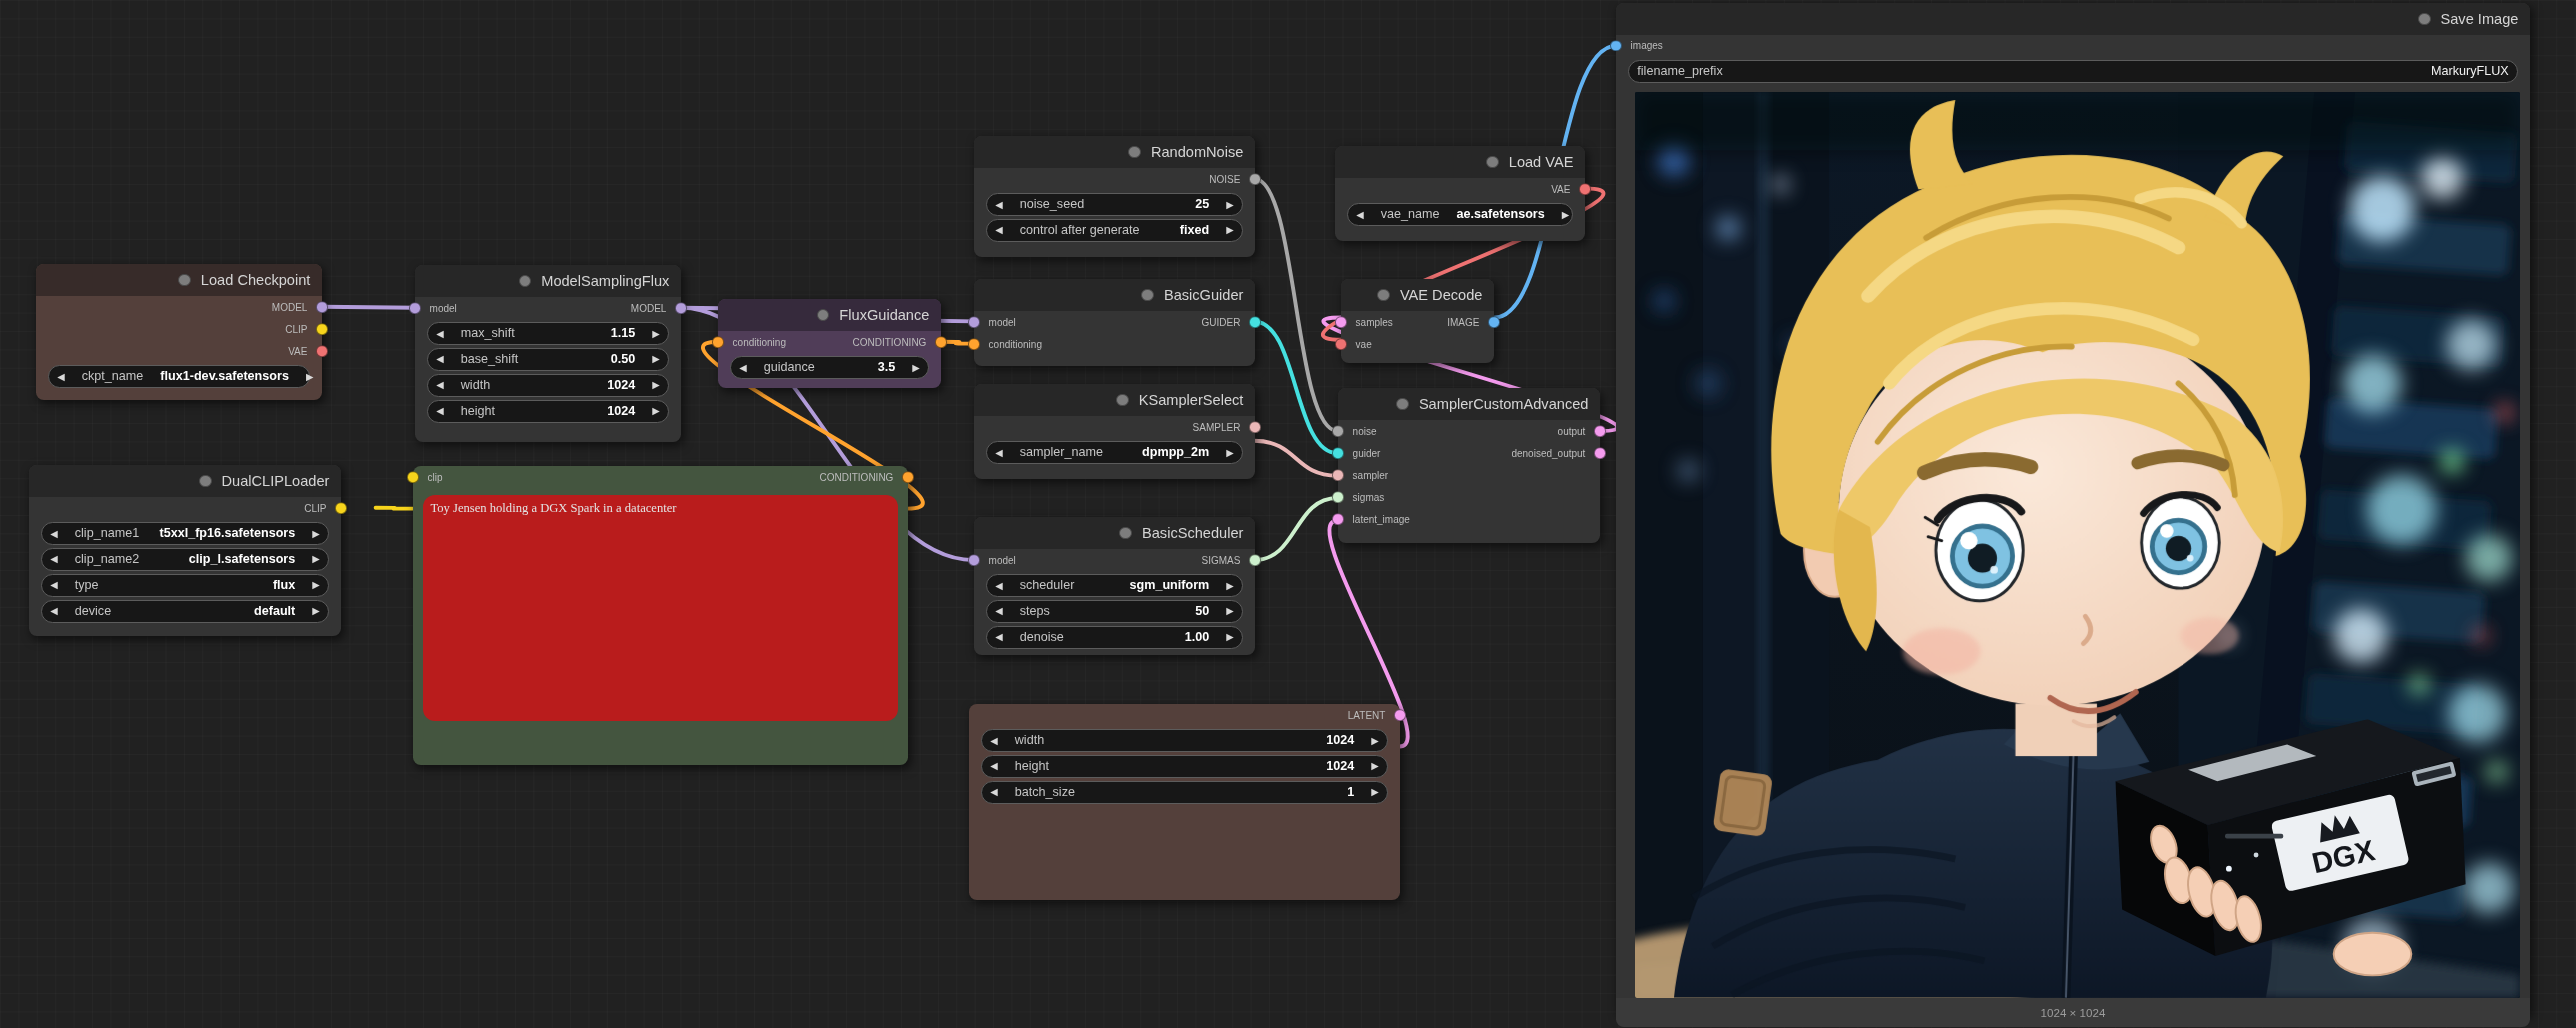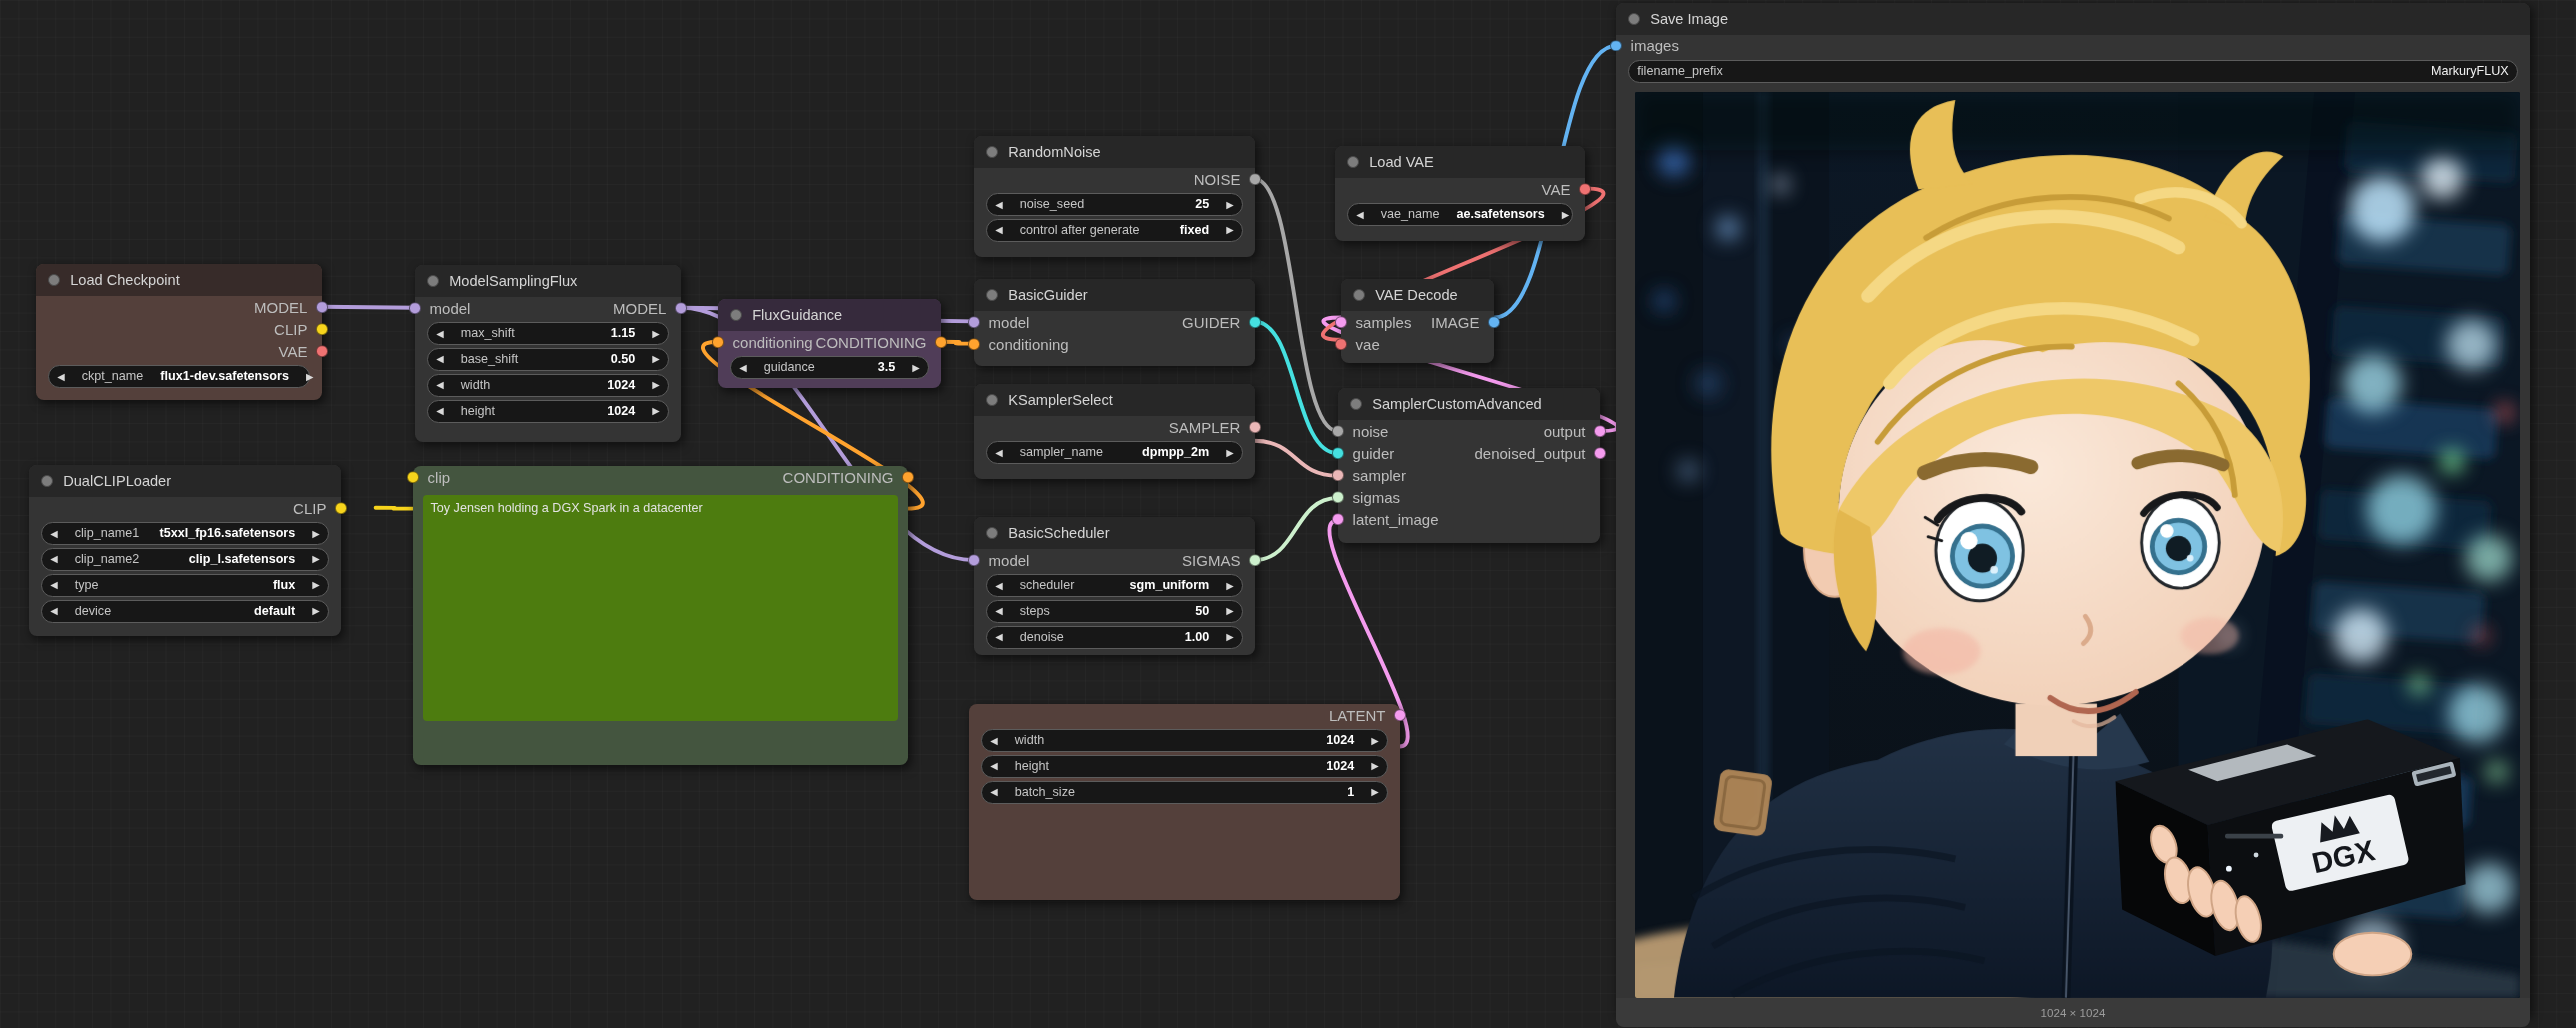--- a/index.html
+++ b/index.html
@@ -15,42 +15,42 @@
   #wires{position:absolute;left:0;top:0;z-index:1;pointer-events:none}
   .node{
     position:absolute;z-index:2;border-radius:7.8px;
     background:var(--body,#343434);
     box-shadow:2.9px 3.9px 9.7px rgba(0,0,0,.55);
     color:#bdbdbd;font-size:12.6px;
   }
   .nhead{
     height:32px;border-radius:7.8px 7.8px 0 0;background:var(--head,#272727);
     display:flex;align-items:center;gap:10px;padding:0 11.6px;
-    color:#d5d5d5;font-size:14.6px;white-space:nowrap;
+    color:#d5d5d5;font-size:14.6px;white-space:nowrap;justify-content:flex-end;
   }
   .ndot{width:12.6px;height:12.6px;border-radius:50%;background:#7d7d7d;border:1px solid #494949;flex:none;box-sizing:border-box}
   .c-maroon{--body:#54403b;--head:#372b29}
   .c-purple{--body:#503d58;--head:#362a3c}
   .c-green{--body:#44553f;--head:#2e3c2c}
-  .iorow{position:relative;height:22px;display:flex;align-items:center;padding:0 14.6px;font-size:15px;color:#bdbdbd}
+  .iorow{position:relative;height:22px;display:flex;align-items:center;padding:0 14.6px;font-size:10px;color:#bdbdbd}
   .iorow .out-label{margin-left:auto}
   .pdot{position:absolute;top:50%;width:11.6px;height:11.6px;border-radius:50%;transform:translateY(-50%);border:1px solid rgba(0,0,0,.5);box-sizing:border-box;background:#888}
   .pdot.in{left:-5.8px}
   .pdot.out{right:-5.8px}
   .widget{
     height:23px;margin:2.9px 11.6px;border:1px solid #5c5c5c;border-radius:11.6px;
     background:#171717;display:flex;align-items:center;padding:0 8.7px;gap:17px;
     color:#c6c6c6;font-size:12.6px;box-sizing:border-box;white-space:nowrap;
   }
   .widget .arr{font-size:9.7px;color:#d9d9d9;flex:none;line-height:1}
   .widget .wvalue{margin-left:auto;color:#fff;font-weight:bold}
   .widget.plain .wvalue{font-weight:normal;color:#f2f2f2}
   .prompt{
-    margin:6.8px 9.7px;background:#4d7c0f;border-radius:4px;height:215px;padding:5.8px 7.8px;
-    color:#e3e3e3;font-family:Liberation Sans, sans-serif;font-size:12.6px;white-space:pre-wrap;overflow:hidden;
+    margin:6.8px 9.7px;background:#b91c1c;border-radius:12px;height:215px;padding:5.8px 7.8px;
+    color:#e3e3e3;font-family:Liberation Serif, serif;font-size:12.6px;white-space:pre-wrap;overflow:hidden;
   }
   .preview{
     position:absolute;left:19.4px;top:89px;width:885px;height:906px;
     background:#0a141e;overflow:hidden;border-radius:1.9px;
   }
   .caption{
     position:absolute;left:0;right:0;top:995px;height:29px;background:#3a3a3a;
     color:#9c9c9c;font-size:11.6px;display:flex;align-items:center;justify-content:center;
     border-radius:0 0 7.8px 7.8px;
   }

